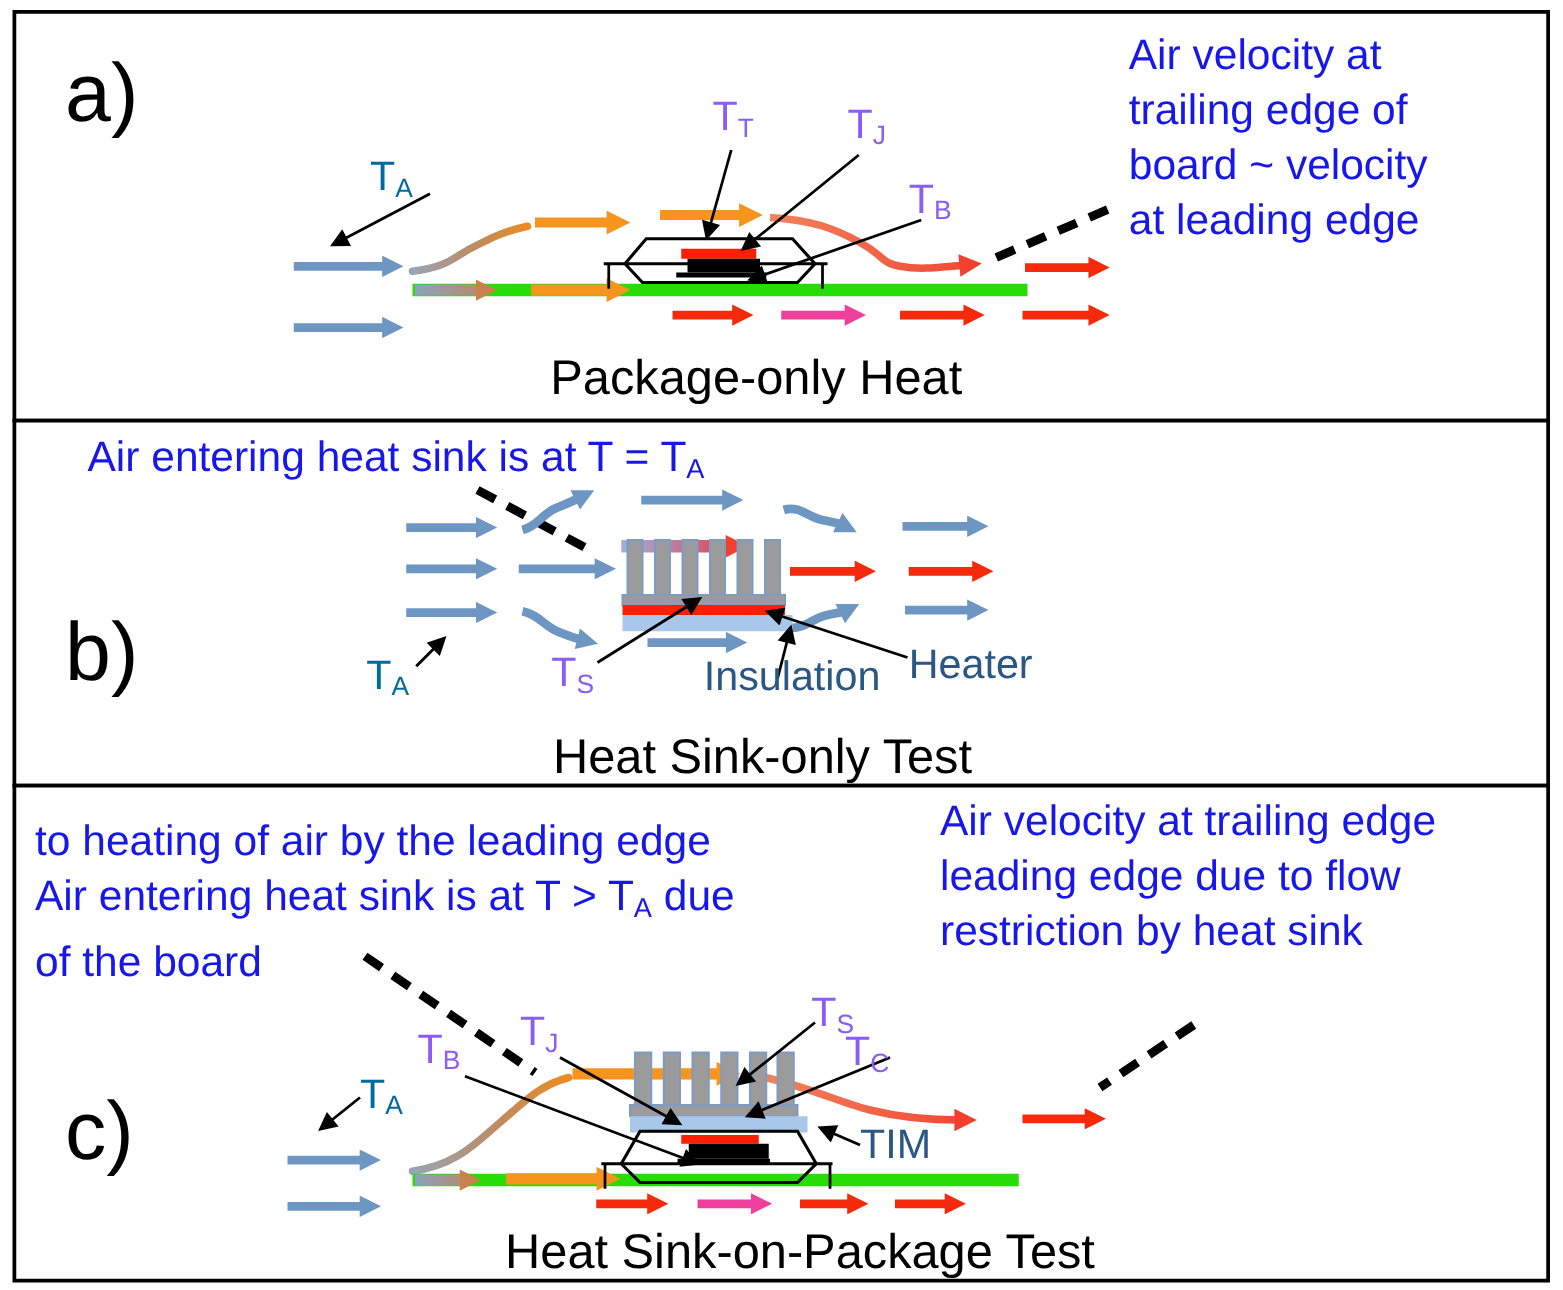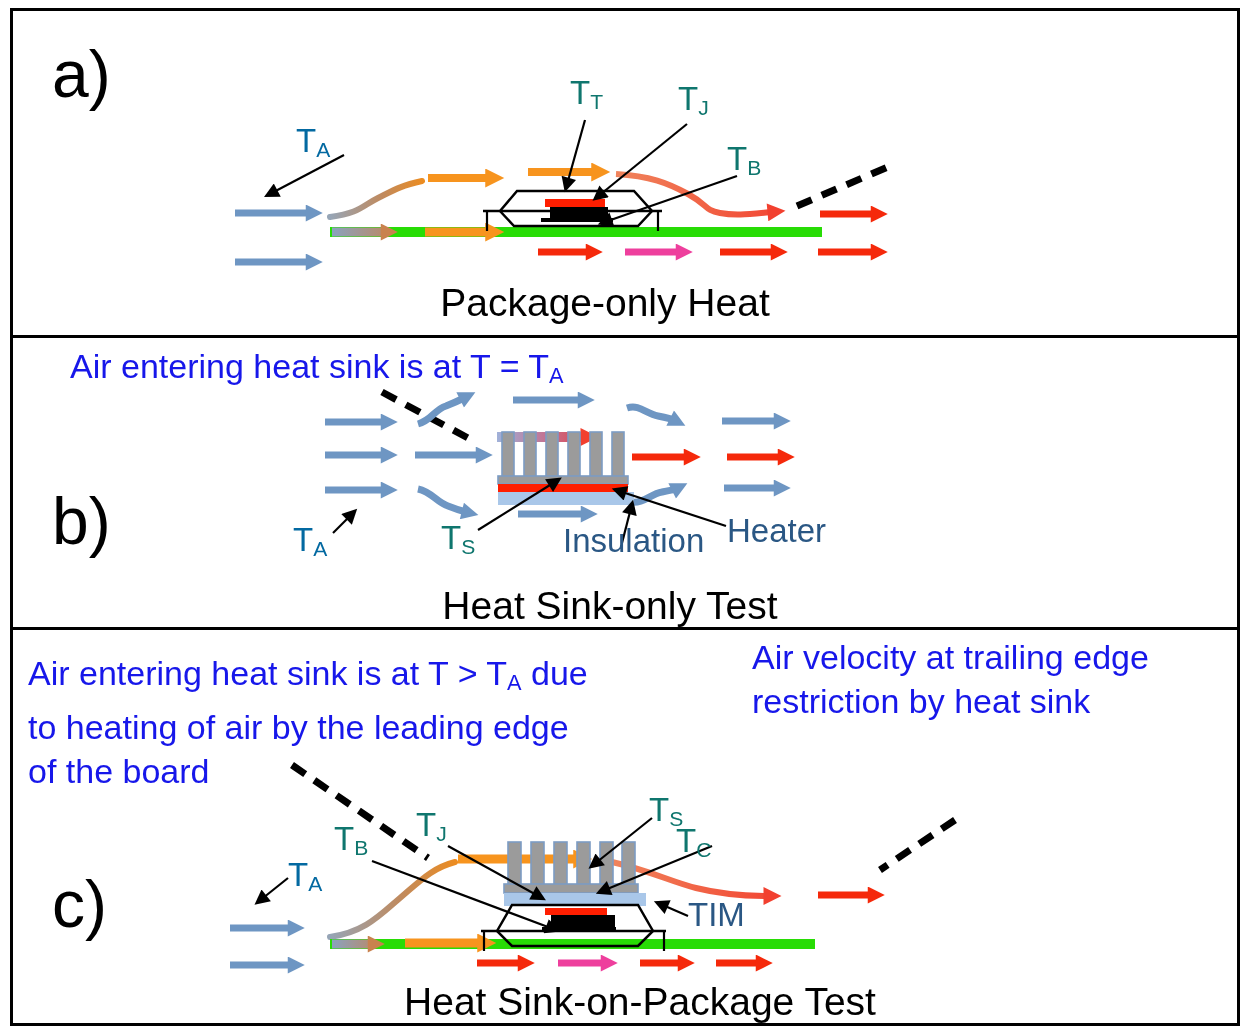--- a/index.html
+++ b/index.html
@@ -3,21 +3,21 @@
 <meta charset="utf-8">
 <style>
   html,body{margin:0;padding:0;background:#ffffff;}
   #stage{position:relative;width:1250px;height:1032px;background:#ffffff;overflow:hidden;
          font-family:"Liberation Sans",sans-serif;}
   #stage svg{position:absolute;left:0;top:0;}
   .txt{position:absolute;white-space:nowrap;}
   .panel-letter{font-size:66px;color:#000;}
   .caption{font-size:39px;color:#000;text-align:center;}
   .blue-note{font-size:34px;color:#1717EA;line-height:44px;}
-  .tl{font-size:33px;color:#0f766e;}
+  .tl{font-size:33px;color:#8b5cf6;}
   .tl.black{color:#0369a1;}
   .tl sub,.blue-note sub{font-size:0.64em;vertical-align:-0.25em;}
   .steel-label{font-size:33px;color:#2A5784;}
 </style>
 </head>
 <body>
 
 <div id="stage">
 
 <svg width="1250" height="1032" viewBox="0 0 1250 1032">
@@ -211,37 +211,44 @@
       <path d="M288 878L258 902" marker-end="url(#mK)"></path>
     </g>
   </g>
 </svg>
 
 <div class="txt panel-letter" style="left:52px;top:36px;">a)</div>
 <div class="txt tl black" style="left:296px;top:122px;"><span>T</span><sub>A</sub></div>
 <div class="txt tl" style="left:570px;top:74px;"><span>T</span><sub>T</sub></div>
 <div class="txt tl" style="left:678px;top:80px;"><span>T</span><sub>J</sub></div>
 <div class="txt tl" style="left:727px;top:140px;"><span>T</span><sub>B</sub></div>
+<div class="txt blue-note" style="left:903px;top:22px;">
+  <div>Air velocity at</div>
+  <div>trailing edge of</div>
+  <div>board ~ velocity</div>
+  <div>at leading edge</div>
+</div>
 <div class="txt caption" style="left:415px;top:281px;width:380px;">Package-only Heat</div>
 
 <div class="txt blue-note" style="left:70px;top:344px;"><span>Air entering heat sink is at T = T</span><sub>A</sub><span></span></div>
 <div class="txt panel-letter" style="left:52px;top:483px;">b)</div>
 <div class="txt tl black" style="left:293px;top:521px;"><span>T</span><sub>A</sub></div>
 <div class="txt tl" style="left:441px;top:519px;"><span>T</span><sub>S</sub></div>
 <div class="txt steel-label" style="left:563px;top:522px;">Insulation</div>
 <div class="txt steel-label" style="left:727px;top:512px;">Heater</div>
 <div class="txt caption" style="left:420px;top:584px;width:380px;">Heat Sink-only Test</div>
 
 <div class="txt blue-note" style="left:28px;top:651px;">
+  <div>to heating of air by the leading edge</div>
   <div><span>Air entering heat sink is at T &gt; T</span><sub>A</sub><span> due</span></div>
-  <div>to heating of air by the leading edge</div>
   <div>of the board</div>
 </div>
 <div class="txt blue-note" style="left:752px;top:635px;">
   <div>Air velocity at trailing edge</div>
+  <div>leading edge due to flow</div>
   <div>restriction by heat sink</div>
 </div>
 <div class="txt panel-letter" style="left:52px;top:866px;">c)</div>
 <div class="txt tl black" style="left:288px;top:856px;"><span>T</span><sub>A</sub></div>
 <div class="txt tl" style="left:334px;top:820px;"><span>T</span><sub>B</sub></div>
 <div class="txt tl" style="left:416px;top:806px;"><span>T</span><sub>J</sub></div>
 <div class="txt tl" style="left:649px;top:791px;"><span>T</span><sub>S</sub></div>
 <div class="txt tl" style="left:676px;top:822px;"><span>T</span><sub>C</sub></div>
 <div class="txt steel-label" style="left:688px;top:896px;">TIM</div>
 <div class="txt caption" style="left:390px;top:980px;width:500px;">Heat Sink-on-Package Test</div>

